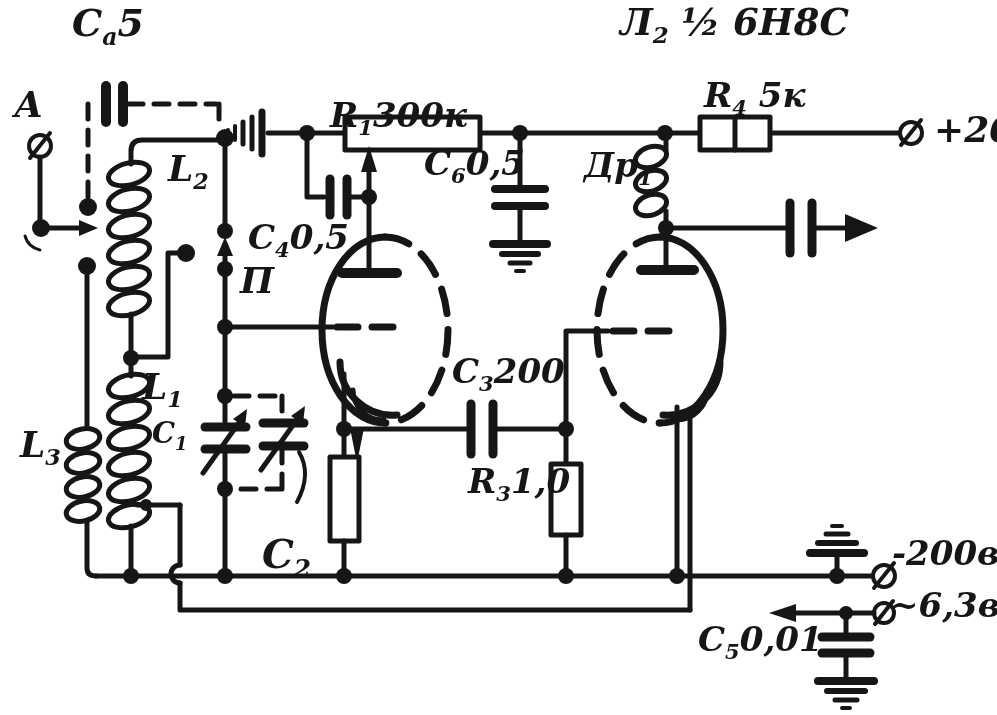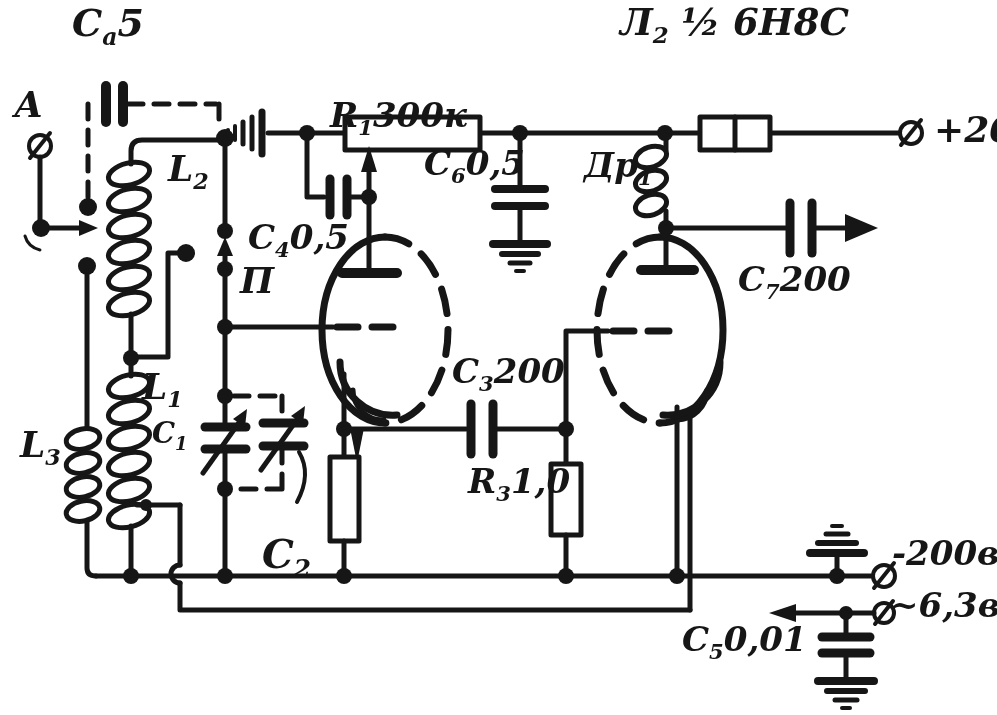--- a/index.html
+++ b/index.html
@@ -299,20 +299,21 @@
   <div class="lbl" style="left:620px;top:4px;font-size:37px"><span>Л</span><sub>2</sub><span> ½ 6Н8С</span></div>
 
   <div class="lbl" style="left:14px;top:86px;font-size:36px">А</div>
 
   <div class="lbl" style="left:330px;top:98px"><span>R</span><sub>1</sub><span>300к</span></div>
 
   <div class="lbl" style="left:424px;top:146px"><span>С</span><sub>6</sub><span>0,5</span></div>
 
   <div class="lbl" style="left:584px;top:148px"><span>Др</span><sub>1</sub><span></span></div>
 
+  <div class="lbl" style="left:704px;top:78px"><span>R</span><sub>4</sub><span> 5к</span></div>
 
   <div class="lbl" style="left:934px;top:111px;font-size:36px">+200в</div>
 
   <div class="lbl" style="left:248px;top:220px"><span>С</span><sub>4</sub><span>0,5</span></div>
 
   <div class="lbl" style="left:240px;top:262px;font-size:36px">П</div>
 
   <div class="lbl" style="left:168px;top:150px;font-size:36px"><span>L</span><sub>2</sub></div>
 
   <div class="lbl" style="left:142px;top:368px;font-size:36px"><span>L</span><sub>1</sub></div>
@@ -321,21 +322,20 @@
 
   <div class="lbl" style="left:152px;top:419px;font-size:29px"><span>С</span><sub>1</sub></div>
 
   <div class="lbl" style="left:262px;top:534px;font-size:40px"><span>С</span><sub>2</sub></div>
 
   <div class="lbl" style="left:452px;top:354px"><span>С</span><sub>3</sub><span>200</span></div>
 
 
   <div class="lbl" style="left:468px;top:464px"><span>R</span><sub>3</sub><span>1,0</span></div>
 
-  <div class="lbl" style="left:738px;top:262px"><span>С</span><sub>7</sub><span>200</span></div>
 
   <div class="lbl" style="left:892px;top:536px">-200в</div>
 
   <div class="lbl" style="left:890px;top:588px">~6,3в.</div>
 
-  <div class="lbl" style="left:682px;top:622px"><span>С</span><sub>5</sub><span>0,01</span></div>
+  <div class="lbl" style="left:698px;top:622px"><span>С</span><sub>5</sub><span>0,01</span></div>
 
 </div>
 
 </body></html>

